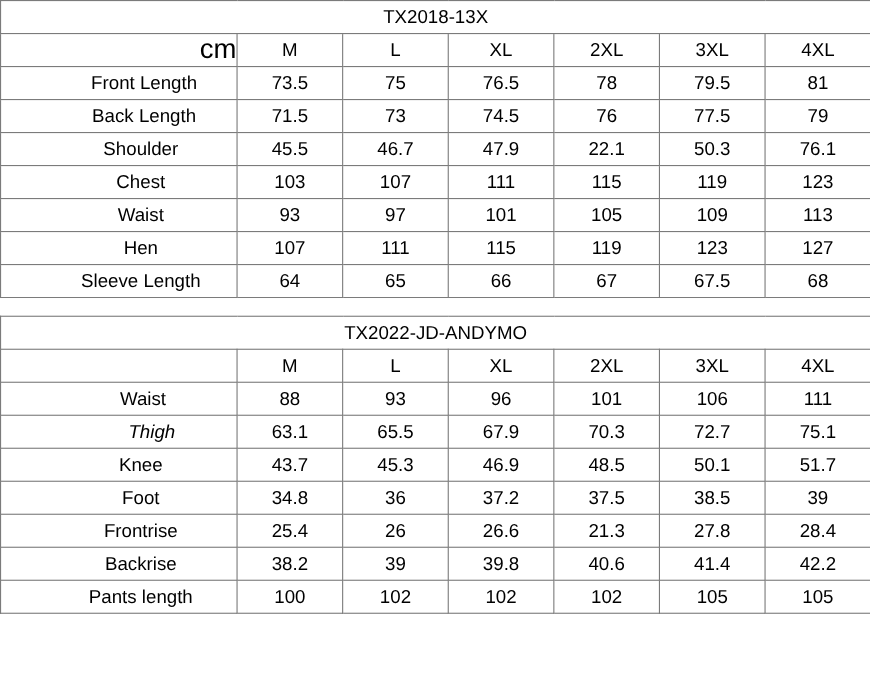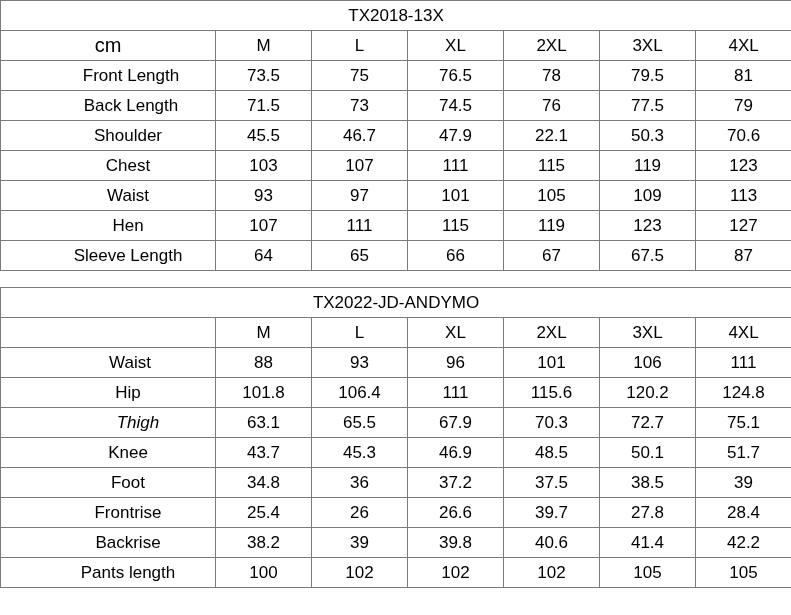--- a/index.html
+++ b/index.html
@@ -40,23 +40,23 @@
     font-size: 18px;
     background: #ffffff;
     height: 27px;
   }
   .header-row td {
     background: #b3b3b3;
     font-size: 17px;
     height: 32px;
   }
   .header-row td.unit-cell {
-    font-size: 20px;
+    font-size: 25px;
     font-weight: normal;
-    text-align: center;
+    text-align: right;
   }
   .row-label {
     text-align: left;
     padding-left: 46px !important;
     font-size: 17px;
   }
   .row-label.indent-b { padding-left: 40px !important; }
   .row-label.indent-c { padding-left: 44px !important; }
   .row-label.indent-d { padding-left: 60px !important; font-style: italic; }
   .label-cell-shade {
@@ -117,21 +117,21 @@
         <td>77.5</td>
         <td>79</td>
       </tr>
       <tr>
         <td class="row-label indent-b label-cell-shade">Shoulder</td>
         <td>45.5</td>
         <td>46.7</td>
         <td>47.9</td>
         <td>22.1</td>
         <td>50.3</td>
-        <td>70.6</td>
+        <td>76.1</td>
       </tr>
       <tr>
         <td class="row-label indent-b label-cell-shade">Chest</td>
         <td>103</td>
         <td>107</td>
         <td>111</td>
         <td>115</td>
         <td>119</td>
         <td>123</td>
       </tr>
@@ -153,21 +153,21 @@
         <td>123</td>
         <td>127</td>
       </tr>
       <tr>
         <td class="row-label indent-b label-cell-shade">Sleeve Length</td>
         <td>64</td>
         <td>65</td>
         <td>66</td>
         <td>67</td>
         <td>67.5</td>
-        <td>87</td>
+        <td>68</td>
       </tr>
     </tbody>
   </table>
 
   <div class="spacer-band"></div>
 
   <table class="size-table">
     <colgroup>
       <col class="c-label">
         <col class="c-val">
@@ -194,29 +194,20 @@
       <tr>
         <td class="row-label indent-c label-cell-shade">Waist</td>
         <td>88</td>
         <td>93</td>
         <td>96</td>
         <td>101</td>
         <td>106</td>
         <td>111</td>
       </tr>
       <tr>
-        <td class="row-label indent-b label-cell-shade">Hip</td>
-        <td>101.8</td>
-        <td>106.4</td>
-        <td>111</td>
-        <td>115.6</td>
-        <td>120.2</td>
-        <td>124.8</td>
-      </tr>
-      <tr>
         <td class="row-label indent-d label-cell-shade">Thigh</td>
         <td>63.1</td>
         <td>65.5</td>
         <td>67.9</td>
         <td>70.3</td>
         <td>72.7</td>
         <td>75.1</td>
       </tr>
       <tr>
         <td class="row-label indent-b label-cell-shade">Knee</td>
@@ -234,21 +225,21 @@
         <td>37.2</td>
         <td>37.5</td>
         <td>38.5</td>
         <td>39</td>
       </tr>
       <tr>
         <td class="row-label indent-b label-cell-shade">Frontrise</td>
         <td>25.4</td>
         <td>26</td>
         <td>26.6</td>
-        <td>39.7</td>
+        <td>21.3</td>
         <td>27.8</td>
         <td>28.4</td>
       </tr>
       <tr>
         <td class="row-label indent-b label-cell-shade">Backrise</td>
         <td>38.2</td>
         <td>39</td>
         <td>39.8</td>
         <td>40.6</td>
         <td>41.4</td>

